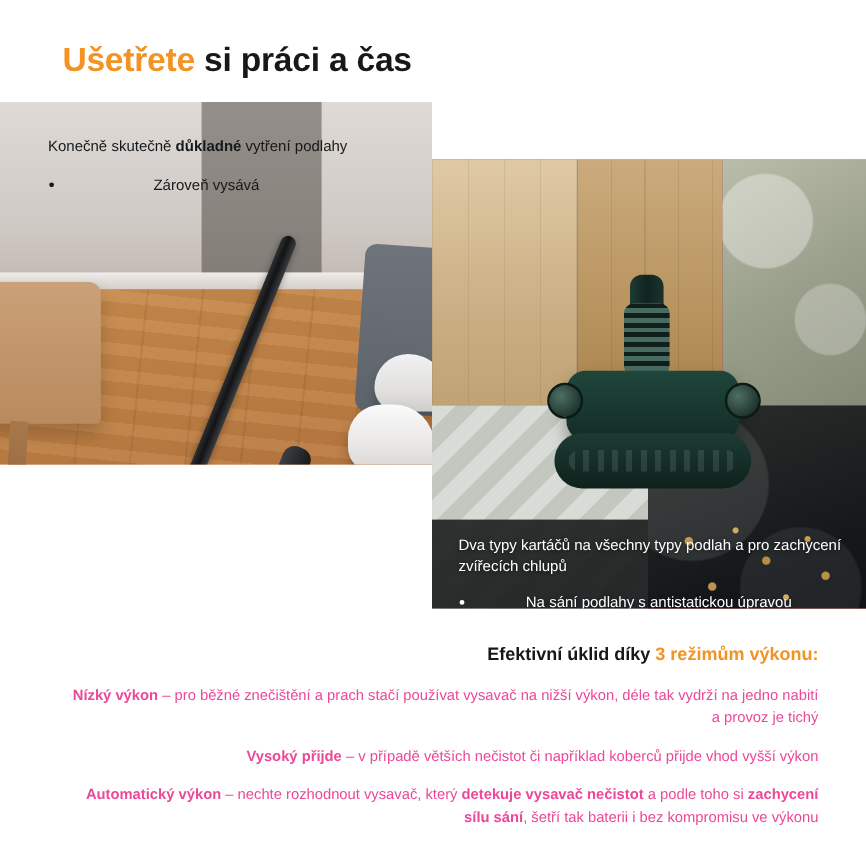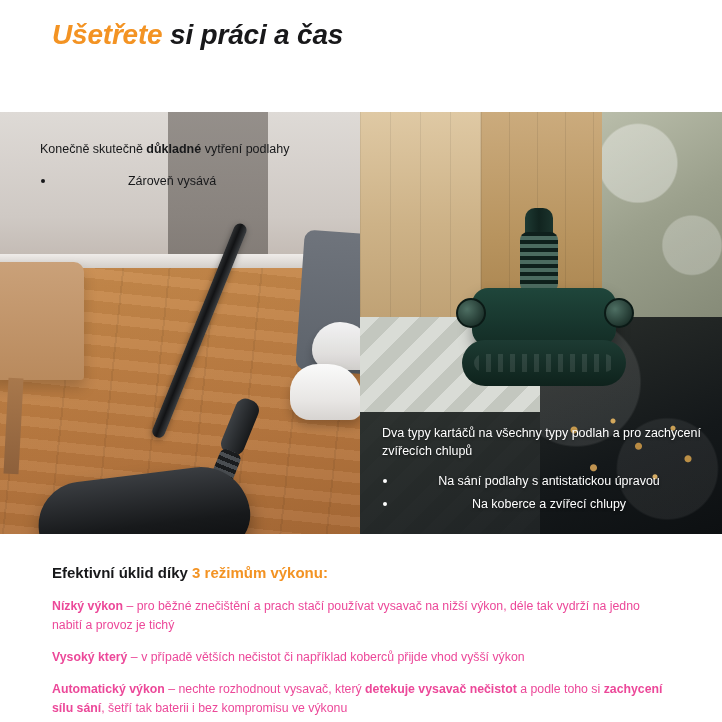--- a/index.html
+++ b/index.html
@@ -11,26 +11,25 @@
     width: 722px;
     height: 722px;
     font-family: "Liberation Sans", sans-serif;
     color: #1d1d1d;
     overflow: hidden;
     position: relative;
   }
 
   
   .header {
-    height: 112px;
+    height: 85px;
     display: flex;
-    align-items: flex-start;
+    align-items: flex-end;
     padding-left: 52px;
     box-sizing: border-box;
-    font-style: italic;
   }
   .header-title {
     font-size: 28px;
     font-weight: bold;
     letter-spacing: -0.2px;
     white-space: nowrap;
   }
   .header-title .accent {
     color: #f39323;
   }
@@ -44,21 +43,21 @@
     width: 722px;
     height: 422px;
     display: flex;
     overflow: hidden;
   }
 
   
   .hero-left {
     position: relative;
     width: 360px;
-    height: 422px;
+    height: 302px;
     overflow: hidden;
     background: #c98d53;
   }
   .wood-floor {
     position: absolute;
     left: 0; top: 0;
     width: 360px; height: 422px;
     background:
       repeating-linear-gradient(96deg,
         rgba(0,0,0,0.06) 0px, rgba(0,0,0,0.06) 2px,
@@ -160,20 +159,21 @@
     box-shadow: 0 10px 18px rgba(0,0,0,.35);
   }
 
   
   .hero-right {
     position: relative;
     width: 362px;
     height: 422px;
     overflow: hidden;
     background: #b91c1c;
+    margin-top: 48px;
   }
   .tile {
     position: absolute;
   }
   .tile.wood-light {
     left: 0; top: 0; width: 121px; height: 205px;
     background:
       repeating-linear-gradient(90deg, rgba(0,0,0,.07) 0 1px, transparent 1px 30px),
       linear-gradient(180deg, #dfc9a4, #cdb287 55%, #c0a275);
   }
@@ -313,22 +313,23 @@
   }
   .right-copy .lead {
     font-size: 12.5px;
     line-height: 1.45;
     margin: 0 0 10px 0;
   }
   .right-copy .bullet-list { font-size: 12.5px; line-height: 1.85; }
 
   
   .bottom {
-    padding: 30px 52px 0 52px;
+    padding: 30px 40px 0 52px;
     box-sizing: border-box;
+    text-align: right;
   }
   .bottom-title {
     font-size: 15px;
     font-weight: bold;
     margin: 0 0 16px 0;
     color: #17181a;
   }
   .bottom-title .accent { color: #f39323; }
   .mode {
     font-size: 12.3px;
@@ -400,19 +401,19 @@
 </div>
 
 <div class="bottom">
   <h2 class="bottom-title"><span>Efektivní úklid díky </span><span class="accent">3 režimům výkonu:</span></h2>
 
   <p class="mode">
     <b>Nízký výkon</b><span class="dash"> – </span><span>pro běžné znečištění a prach stačí používat vysavač na nižší výkon, déle tak vydrží na jedno nabití a provoz je tichý</span>
   </p>
 
   <p class="mode">
-    <b>Vysoký který</b><span class="dash"> – </span><span>v případě větších nečistot či například koberců přijde vhod vyšší výkon</span>
+    <b>Vysoký přijde</b><span class="dash"> – </span><span>v případě větších nečistot či například koberců přijde vhod vyšší výkon</span>
   </p>
 
   <p class="mode">
     <b>Automatický výkon</b><span class="dash"> – </span><span>nechte rozhodnout vysavač, který </span><b>detekuje vysavač nečistot</b><span> a podle toho si </span><b>zachycení sílu sání</b><span>, šetří tak baterii i bez kompromisu ve výkonu</span>
   </p>
 </div>
 
 </body></html>

